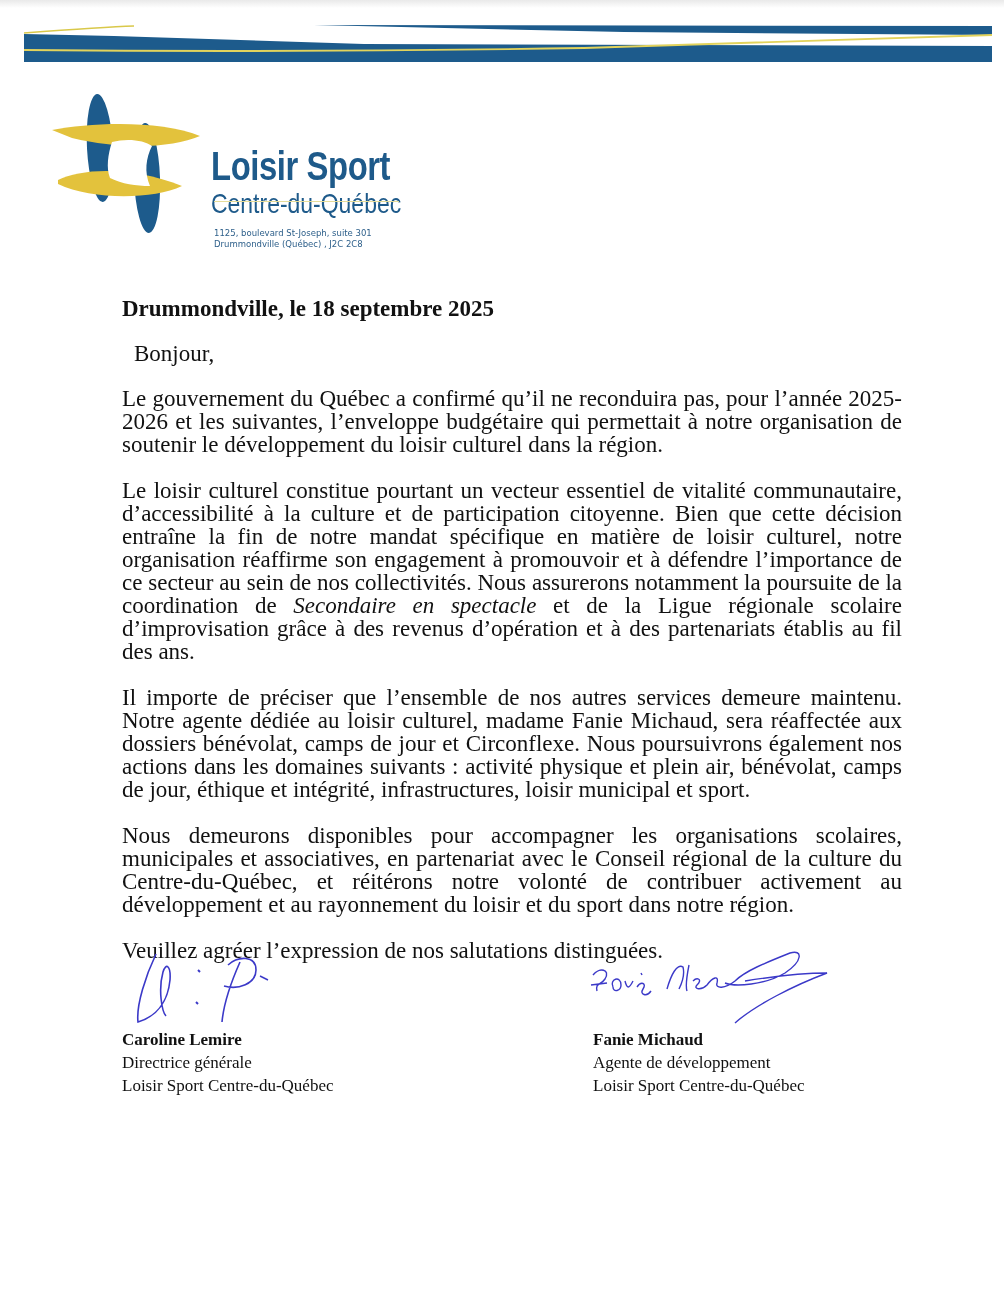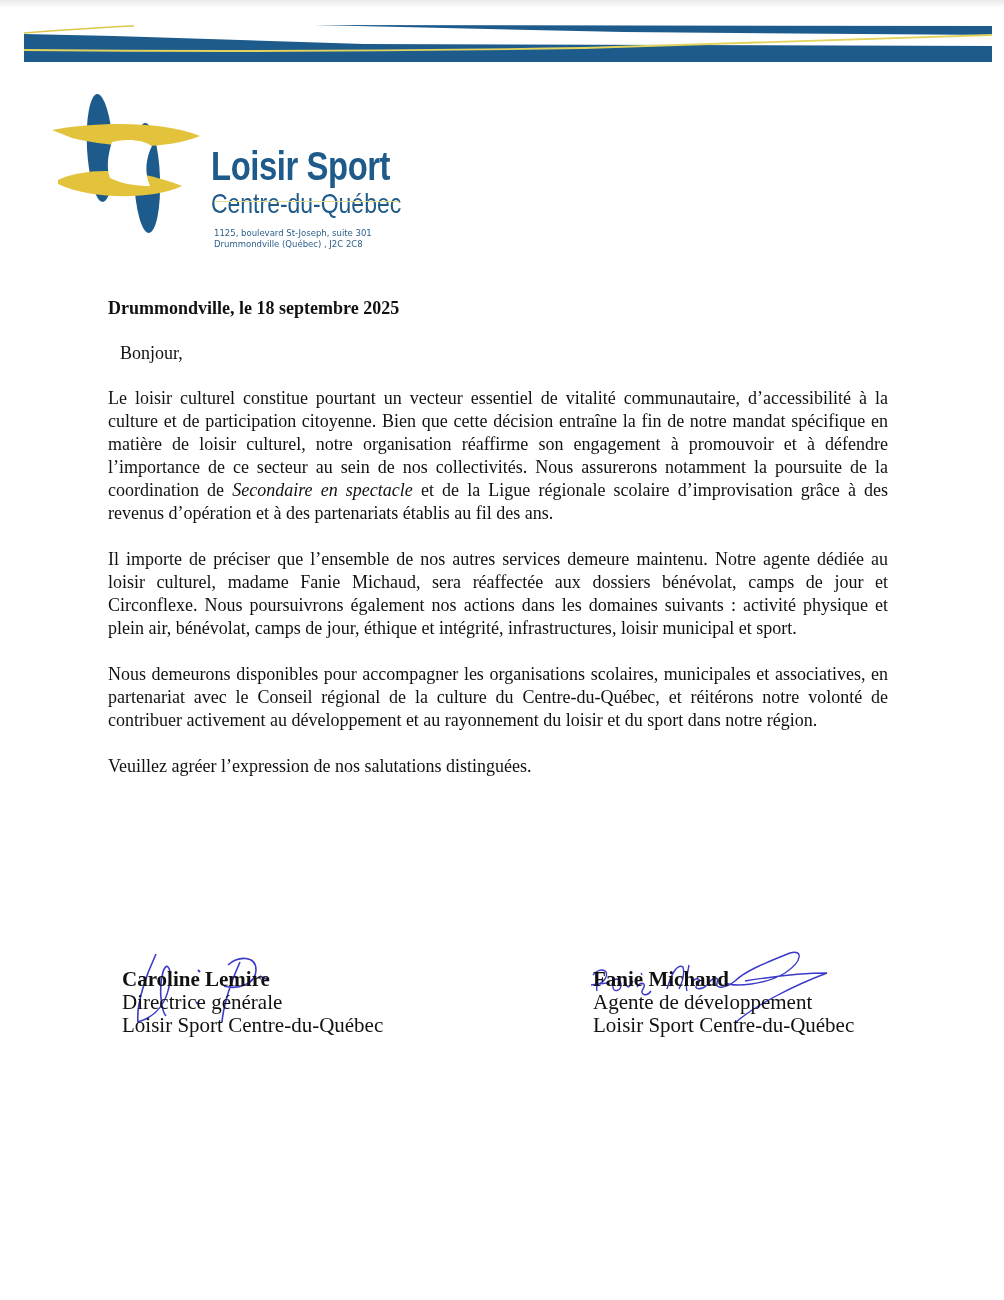--- a/index.html
+++ b/index.html
@@ -5,26 +5,26 @@
   html, body { margin: 0; padding: 0; background: #ffffff; }
   body { width: 1004px; height: 1300px; position: relative; overflow: hidden; font-family: "Liberation Serif", serif; color: #111; }
   .top-shadow { position: absolute; left: 0; top: 0; width: 1004px; height: 8px; background: linear-gradient(#e9e9e9, #ffffff); }
   .banner { position: absolute; left: 24px; top: 24px; width: 968px; height: 38px; }
   .logo-mark { position: absolute; left: 52px; top: 88px; width: 150px; height: 150px; }
   .logo-text { position: absolute; left: 211px; top: 120px; margin-top: 24px; }
   .logo-title { font-family: "Liberation Sans", sans-serif; font-weight: bold; color: #1e5a8a; font-size: 40px; line-height: 44px; letter-spacing: -0.5px; transform: scaleX(0.82); transform-origin: left; white-space: nowrap; }
   .logo-sub { font-family: "Liberation Sans", sans-serif; color: #1e5a8a; font-size: 28px; line-height: 32px; transform: scaleX(0.82); transform-origin: left; white-space: nowrap; }
   .logo-rule { position: absolute; left: 214px; top: 201px; width: 185px; height: 1px; background: #e5dc9a; }
   .address { position: absolute; left: 214px; top: 206px; font-family: "DejaVu Sans", sans-serif; font-size: 8.5px; line-height: 11px; color: #2d5f8a; margin-top: 22px; }
-  .letter { position: absolute; left: 108px; top: 297px; width: 780px; font-size: 18px; line-height: 23px; }
+  .letter { position: absolute; left: 122px; top: 297px; width: 780px; font-size: 23px; line-height: 23px; }
   .date { font-weight: bold; margin: 0 0 22px 0; }
   .greeting { margin: 0 0 22px 12px; }
   .para { margin: 0 0 23px 0; text-align: justify; }
   .para i { font-style: italic; }
-  .sig-block { position: absolute; top: 968px; font-size: 21px; line-height: 23px; }
+  .sig-block { position: absolute; top: 1028px; font-size: 17px; line-height: 23px; }
   .sig-left { left: 122px; }
   .sig-right { left: 593px; }
   .sig-name { font-weight: bold; }
   .signature { position: absolute; }
 </style>
 </head>
 <body>
 
 <div class="top-shadow"></div>
 
@@ -49,20 +49,21 @@
 </div>
 <div class="logo-rule"></div>
 <div class="address">
   <div>1125, boulevard St-Joseph, suite 301</div>
   <div>Drummondville (Québec) , J2C 2C8</div>
 </div>
 
 <div class="letter">
   <p class="date">Drummondville, le 18 septembre 2025</p>
   <p class="greeting">Bonjour,</p>
+  <p class="para">Le gouvernement du Québec a confirmé qu’il ne reconduira pas, pour l’année 2025-2026 et les suivantes, l’enveloppe budgétaire qui permettait à notre organisation de soutenir le développement du loisir culturel dans la région.</p>
   <p class="para"><span>Le loisir culturel constitue pourtant un vecteur essentiel de vitalité communautaire, d’accessibilité à la culture et de participation citoyenne. Bien que cette décision entraîne la fin de notre mandat spécifique en matière de loisir culturel, notre organisation réaffirme son engagement à promouvoir et à défendre l’importance de ce secteur au sein de nos collectivités. Nous assurerons notamment la poursuite de la coordination de </span><i>Secondaire en spectacle</i><span> et de la Ligue régionale scolaire d’improvisation grâce à des revenus d’opération et à des partenariats établis au fil des ans.</span></p>
   <p class="para">Il importe de préciser que l’ensemble de nos autres services demeure maintenu. Notre agente dédiée au loisir culturel, madame Fanie Michaud, sera réaffectée aux dossiers bénévolat, camps de jour et Circonflexe. Nous poursuivrons également nos actions dans les domaines suivants : activité physique et plein air, bénévolat, camps de jour, éthique et intégrité, infrastructures, loisir municipal et sport.</p>
   <p class="para">Nous demeurons disponibles pour accompagner les organisations scolaires, municipales et associatives, en partenariat avec le Conseil régional de la culture du Centre-du-Québec, et réitérons notre volonté de contribuer activement au développement et au rayonnement du loisir et du sport dans notre région.</p>
   <p class="para">Veuillez agréer l’expression de nos salutations distinguées.</p>
 </div>
 
 <svg class="signature" style="left:128px; top:950px; width:170px; height:80px;" viewBox="0 0 170 80">
   <path d="M28,4 C18,25 8,55 10,72 C30,66 40,50 42,30 C43,16 38,12 35,22 C30,40 34,62 38,66" stroke="#3b39c8" stroke-width="1.6" fill="none"></path>
   <path d="M70,20 L72,22" stroke="#3b39c8" stroke-width="2" fill="none"></path>
   <path d="M68,52 L70,54" stroke="#3b39c8" stroke-width="2" fill="none"></path>

